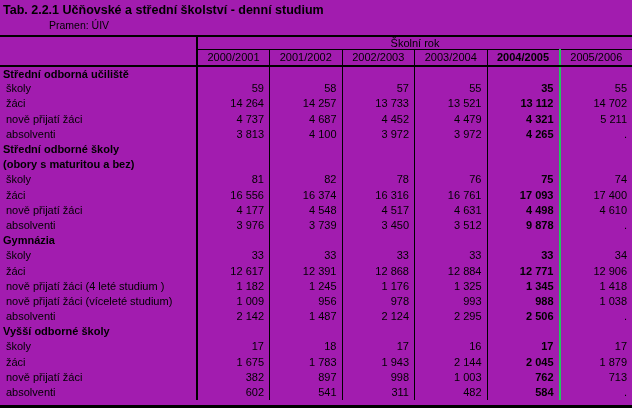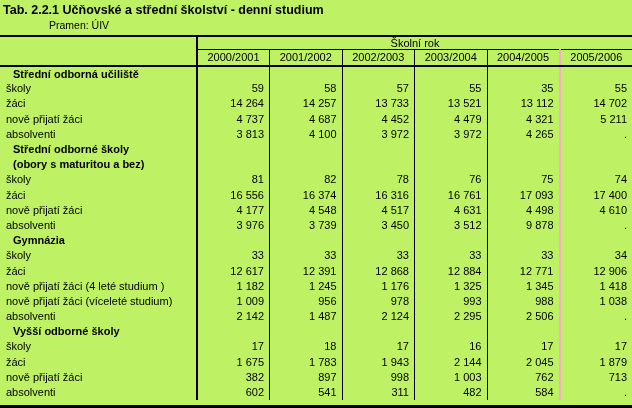--- a/index.html
+++ b/index.html
@@ -1,21 +1,21 @@
 <!DOCTYPE html>
 <html><head>
 <meta charset="utf-8">
 <style>
   * { box-sizing: border-box; margin: 0; padding: 0; }
   html, body { background: #ffffff; }
   .page {
     position: relative;
     width: 632px;
     height: 408px;
-    background: #bef264;
+    background: #a21caf;
     color: #000000;
     font-family: "Liberation Sans", "DejaVu Sans", sans-serif;
     overflow: hidden;
   }
   .title {
     font-size: 12.5px;
     font-weight: bold;
     padding: 3px 0 0 3px;
     white-space: nowrap;
   }
@@ -46,31 +46,31 @@
     border-bottom: 1px solid #000;
     margin-left: 12px;
   }
   .yh {
     font-size: 11px;
     height: 16px;
     vertical-align: middle;
     border-bottom: 2px solid #000;
   }
   .b1 { border-right: 1px solid #000; }
-  .b2 { border-right: 2px solid #f9a8d4; }
+  .b2 { border-right: 2px solid #22c55e; font-weight: bold; }
   .b0 { border-right: none; }
   tbody td {
     height: 15.2px;
     font-size: 11px;
     line-height: 14px;
     vertical-align: middle;
     white-space: nowrap;
     overflow: hidden;
   }
-  .lbl { border-right: 2px solid #000; padding-left: 13px; }
+  .lbl { border-right: 2px solid #000; padding-left: 3px; }
   .lbl.head { font-weight: bold; }
   .lbl.indent { padding-left: 6px; font-weight: normal; }
   .num { text-align: right; padding-right: 5px; }
   .bottom-line {
     position: absolute;
     left: 0; bottom: 0;
     width: 632px; height: 3px;
     background: #000000;
   }
 </style>

